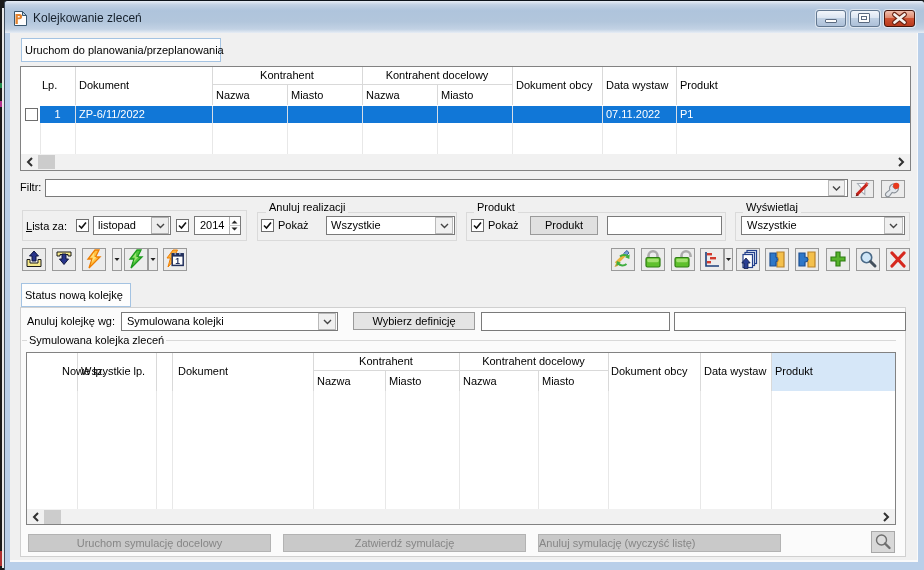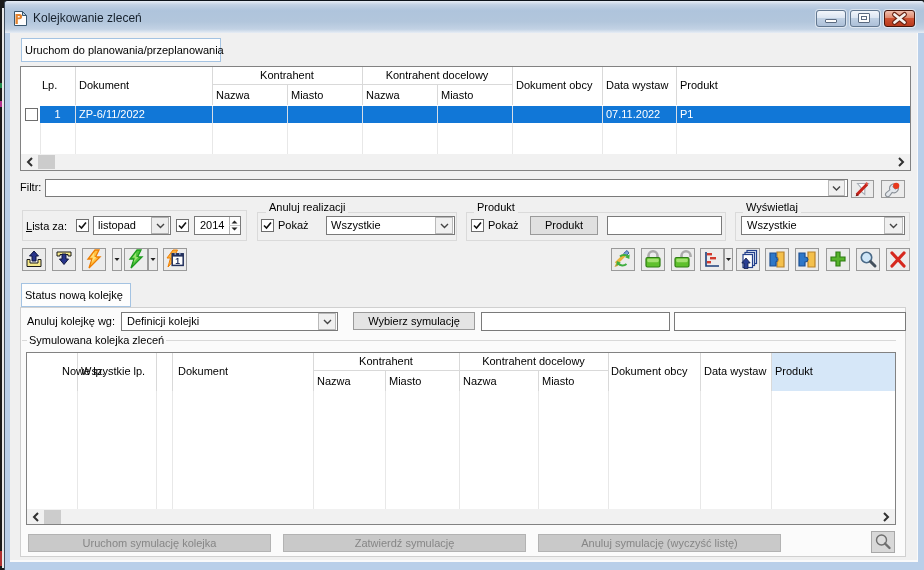--- a/index.html
+++ b/index.html
@@ -294,26 +294,26 @@
     <svg class="abs" style="left:886px;top:248px" width="24" height="23" viewBox="0 0 24 23">
       <path d="M6 5 L18 18 M18 5 L6 18" stroke="#d6281e" stroke-width="3.2" stroke-linecap="round"></path>
     </svg>
   </div>
 
 <div class="abs" style="left:20px;top:307px;width:886px;height:250px;background:#fbfbfb;border:1px solid #d0d0d0"></div>
 <div class="tab" style="left:21px;top:283px;width:110px;height:24px;line-height:23px;padding-left:3px;z-index:2">Status nową kolejkę</div>
 
 <div class="lbl" style="left:27px;top:315px">Anuluj kolejkę wg:</div>
 <div class="inp" style="left:121px;top:312px;width:217px;height:19px"></div>
-<div class="lbl" style="left:127px;top:315px">Definicji kolejki</div>
+<div class="lbl" style="left:127px;top:315px">Symulowana kolejki</div>
 <div class="abs" style="left:318px;top:313px;width:18px;height:17px;background:#f0f0f0;border:1px solid #b9b9b9"></div>
 <svg class="abs" style="left:320px;top:313px" width="15" height="17">
     <path d="M4 7 L7.5 10.5 L11 7" stroke="#444" stroke-width="1.4" fill="none"></path>
   </svg>
-<div class="btn" style="left:353px;top:312px;width:122px;height:18px;background:#e4e4e4;text-align:center;line-height:16px">Wybierz symulację</div>
+<div class="btn" style="left:353px;top:312px;width:122px;height:18px;background:#e4e4e4;text-align:center;line-height:16px">Wybierz definicję</div>
 <div class="inp" style="left:481px;top:312px;width:189px;height:19px"></div>
 <div class="inp" style="left:674px;top:312px;width:232px;height:19px"></div>
 
 <div class="abs" style="left:22px;top:340px;width:874px;height:1px;background:#d9d9d9"></div>
 <div class="lbl" style="left:27px;top:334px;background:#fbfbfb;padding:0 2px">Symulowana kolejka zleceń</div>
 
 <div class="abs" style="left:26px;top:352px;width:870px;height:173px;background:#fff;border:1px solid #828282"></div>
 <div id="t2head">
     <div class="abs" style="left:771px;top:353px;width:124px;height:38px;background:#d6e7f8"></div>
     <div class="vline" style="left:77px;top:353px;height:38px"></div>
@@ -354,20 +354,20 @@
 
 <div class="abs" style="left:27px;top:509px;width:868px;height:15px;background:#f1f1f1"></div>
 <svg class="abs" style="left:29px;top:510px" width="14" height="14">
     <path d="M9 3 L5 7 L9 11" stroke="#303030" stroke-width="2" fill="none"></path>
   </svg>
 <div class="abs" style="left:44px;top:510px;width:17px;height:14px;background:#cccccc"></div>
 <svg class="abs" style="left:879px;top:510px" width="14" height="14">
     <path d="M5 3 L9 7 L5 11" stroke="#303030" stroke-width="2" fill="none"></path>
   </svg>
 
-<div class="abs" style="left:28px;top:534px;width:243px;height:18px;background:#c9c9c9;border:1px solid #b3b3b3;color:#868686;text-align:center;line-height:16px">Uruchom symulację kolejka</div>
+<div class="abs" style="left:28px;top:534px;width:243px;height:18px;background:#c9c9c9;border:1px solid #b3b3b3;color:#868686;text-align:center;line-height:16px">Uruchom symulację docelowy</div>
 <div class="abs" style="left:283px;top:534px;width:243px;height:18px;background:#c9c9c9;border:1px solid #b3b3b3;color:#868686;text-align:center;line-height:16px">Zatwierdź symulację</div>
-<div class="abs" style="left:538px;top:534px;width:243px;height:18px;background:#c9c9c9;border:1px solid #b3b3b3;color:#868686;text-align:center;line-height:16px">Anuluj symulację (wyczyść listę)</div>
+<div class="abs" style="left:538px;top:534px;width:243px;height:18px;background:#c9c9c9;border:1px solid #b3b3b3;color:#868686;line-height:16px">Anuluj symulację (wyczyść listę)</div>
 <div class="abs" style="left:871px;top:531px;width:24px;height:22px;background:#d8d8d8;border:1px solid #a8a8a8"></div>
 <svg class="abs" style="left:871px;top:531px" width="24" height="22" viewBox="0 0 24 22">
  <circle cx="10.5" cy="9" r="5" fill="#ddd" stroke="#6e6e6e" stroke-width="1.4"></circle>
  <path d="M14 12.5 L18.5 17" stroke="#6e6e6e" stroke-width="2.4" stroke-linecap="round"></path>
 </svg>
 
 </body></html>

